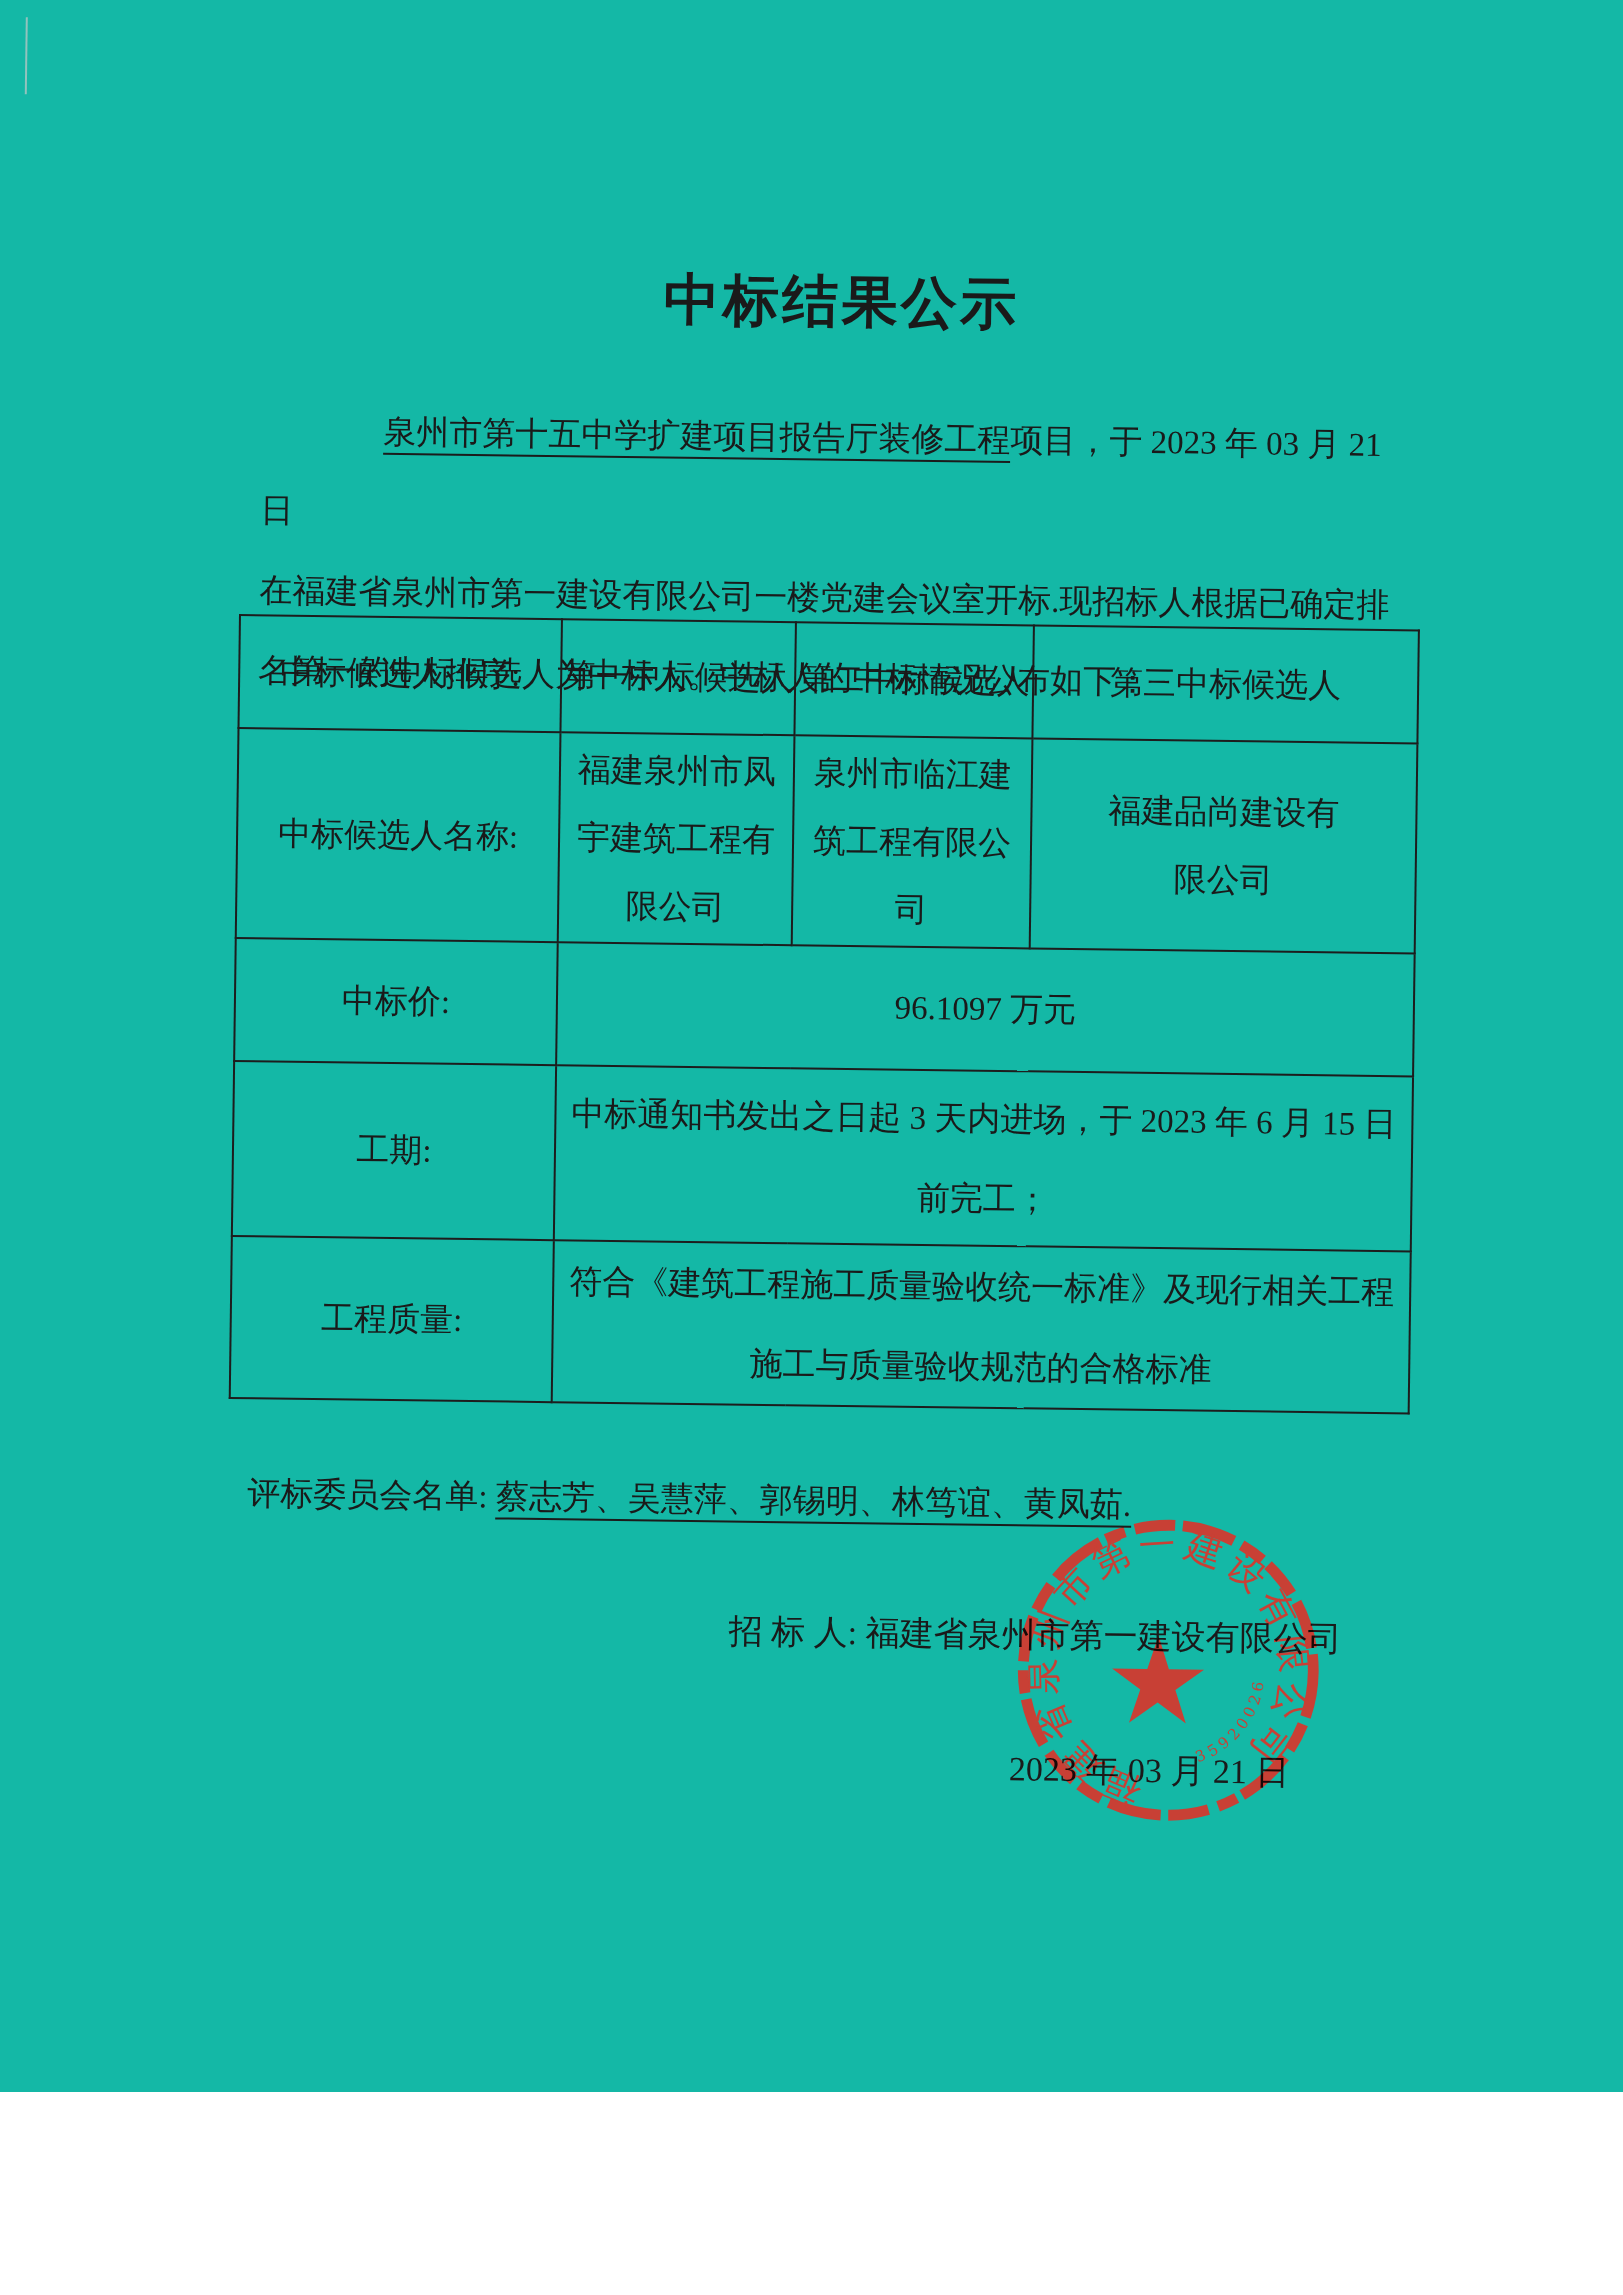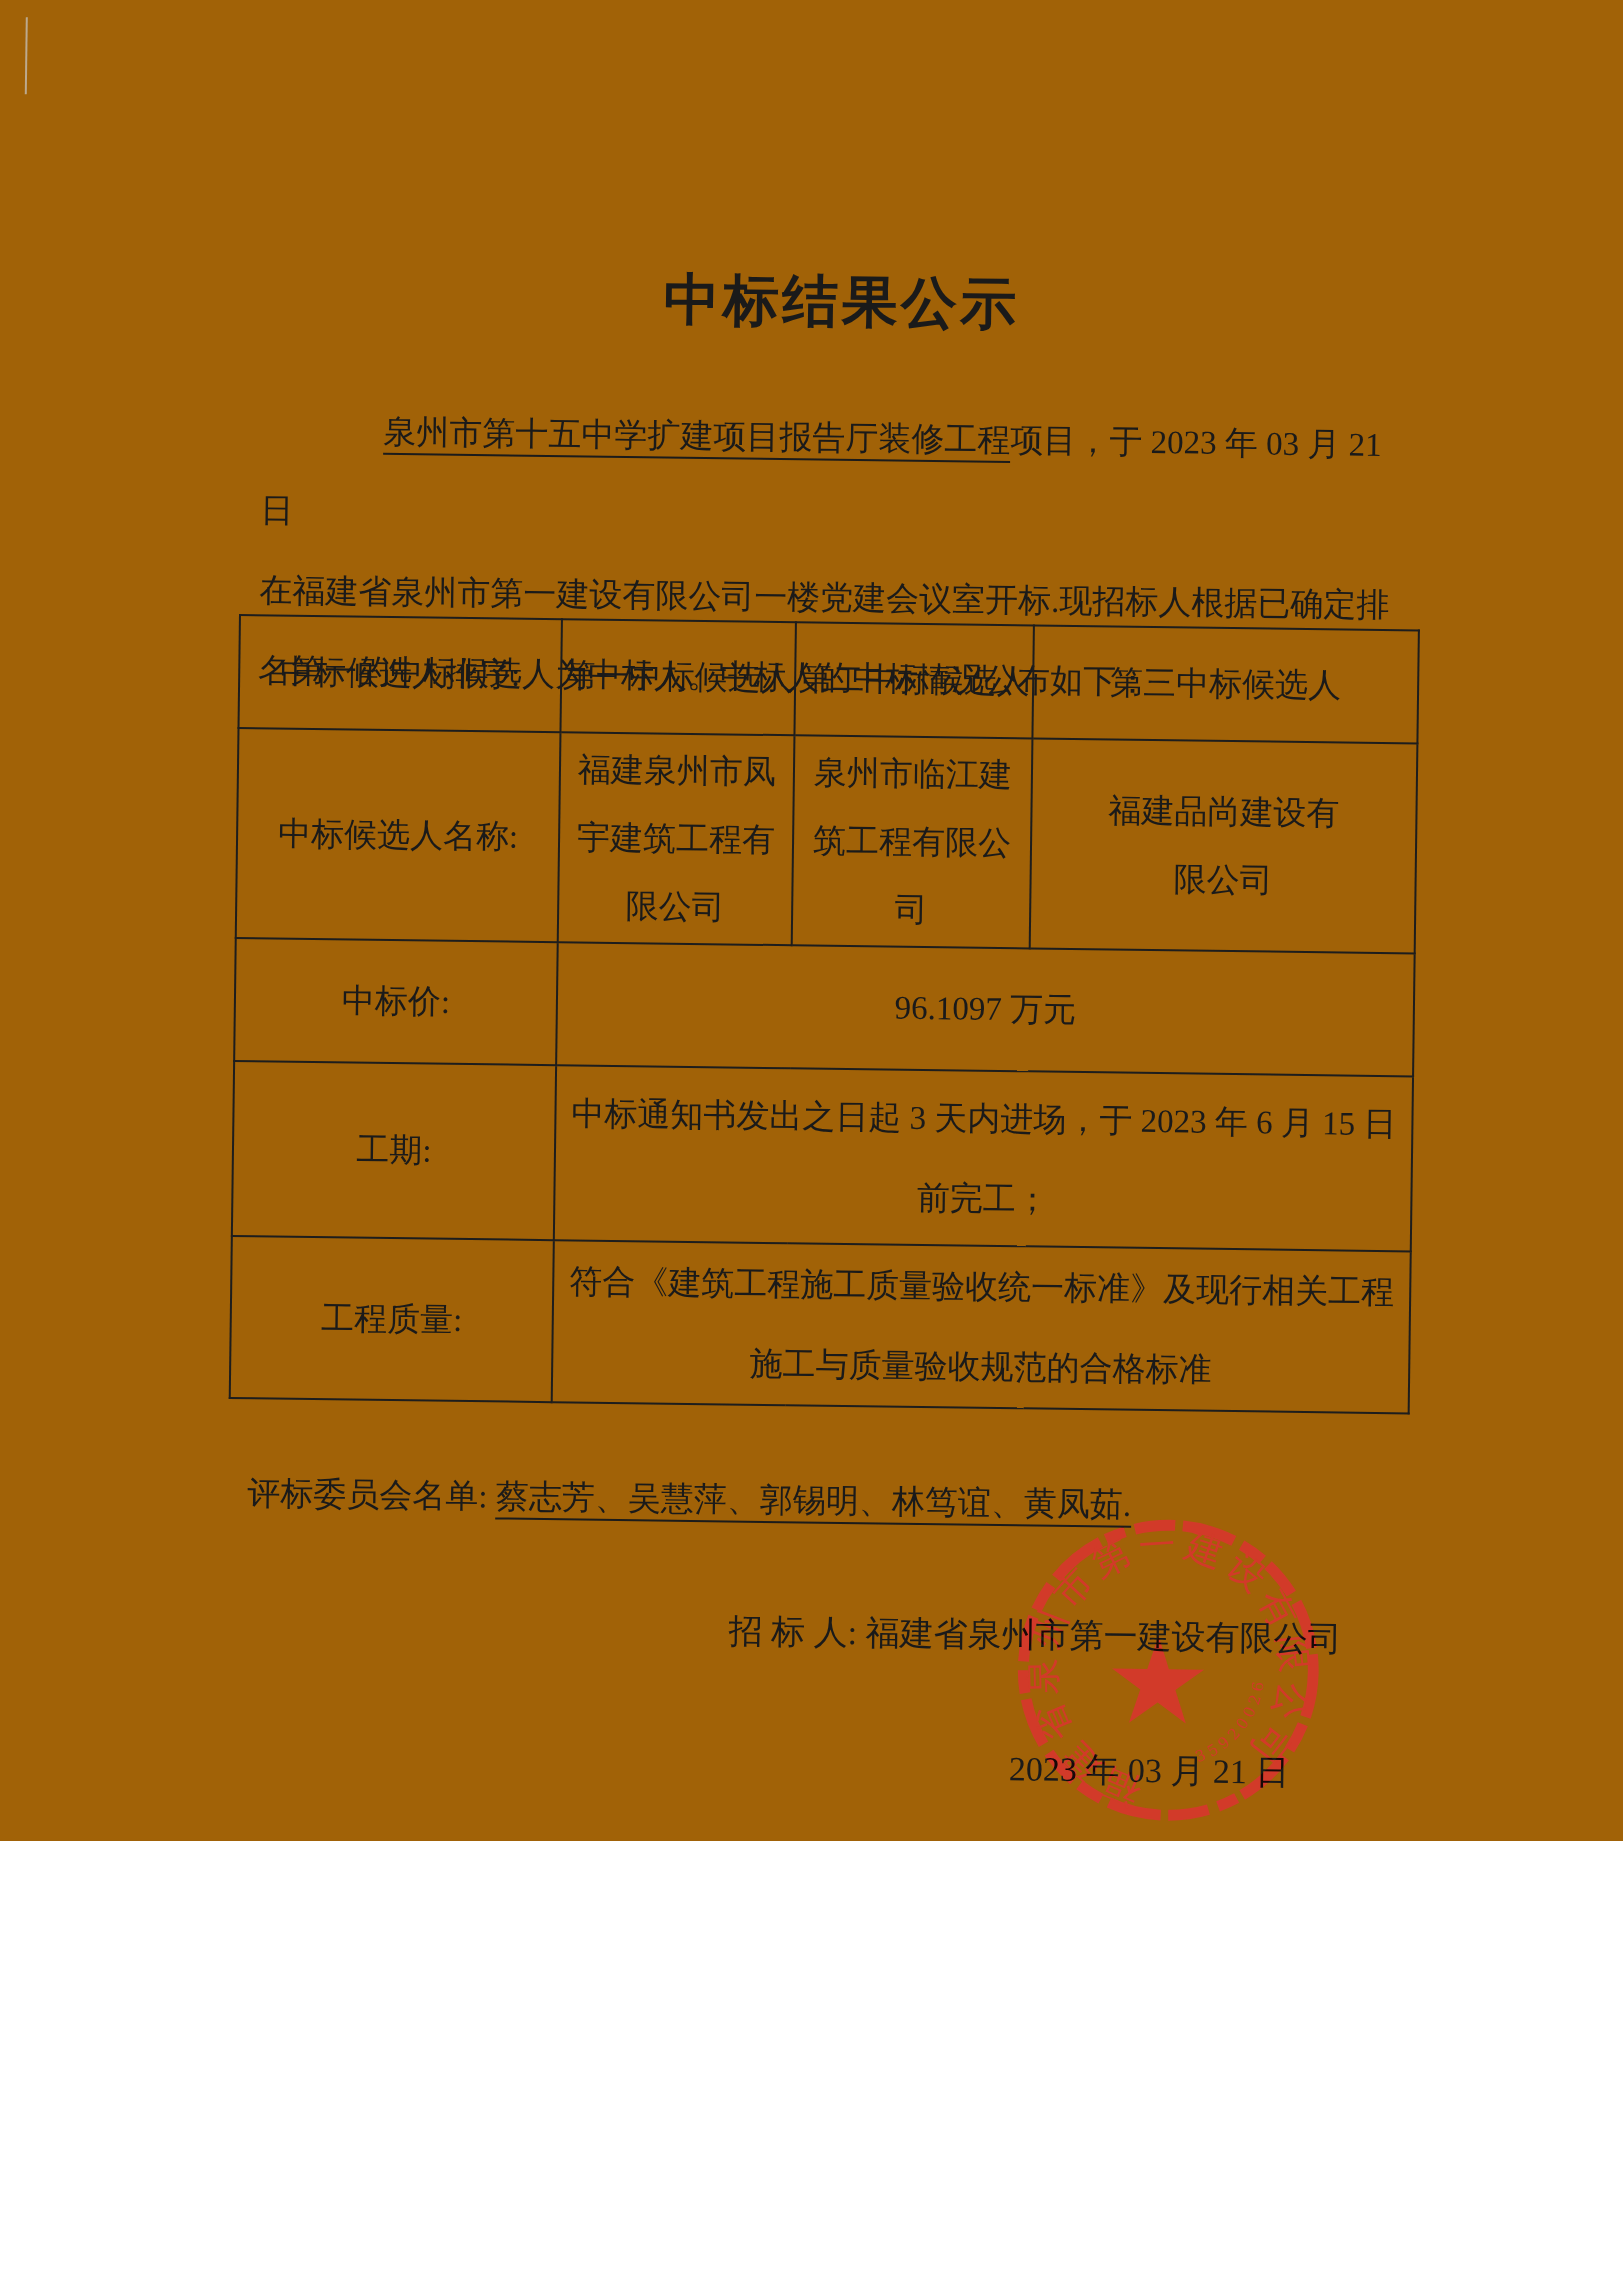--- a/index.html
+++ b/index.html
@@ -1,21 +1,21 @@
 <!DOCTYPE html>
 <html style="font-size:10.5px"><head>
 <meta charset="utf-8">
 <style>
   html,body{margin:0;padding:0;}
   body{
     width:1623px;height:2295px;background:#ffffff;
     font-family:"Liberation Serif","DejaVu Serif",serif;
     color:#1a1a1a;
   }
-  .sheet{position:relative;width:1623px;height:1841px;background:#a16207;overflow:hidden;}
+  .sheet{position:relative;width:1623px;height:2092px;background:#14b8a6;overflow:hidden;}
   
   .content{position:absolute;left:0;top:0;width:1623px;height:2295px;
     transform:rotate(0.75deg);transform-origin:239px 614px;}
   .artifact{position:absolute;left:17.7px;top:19.6px;width:2px;height:77px;background:#c8c8c8;opacity:.7;}
   .title{position:absolute;left:26px;top:257px;width:1623px;margin:0;
     text-align:center;font-size:56px;font-weight:700;letter-spacing:3.3px;}
   .intro{position:absolute;left:259px;top:390px;width:1152px;font-size:33px;line-height:80px;}
   .intro p{margin:0;}
   .intro .l1{text-indent:122px;}
   .u{border-bottom:2.6px solid #1b1b1b;padding-bottom:3.3px;}

